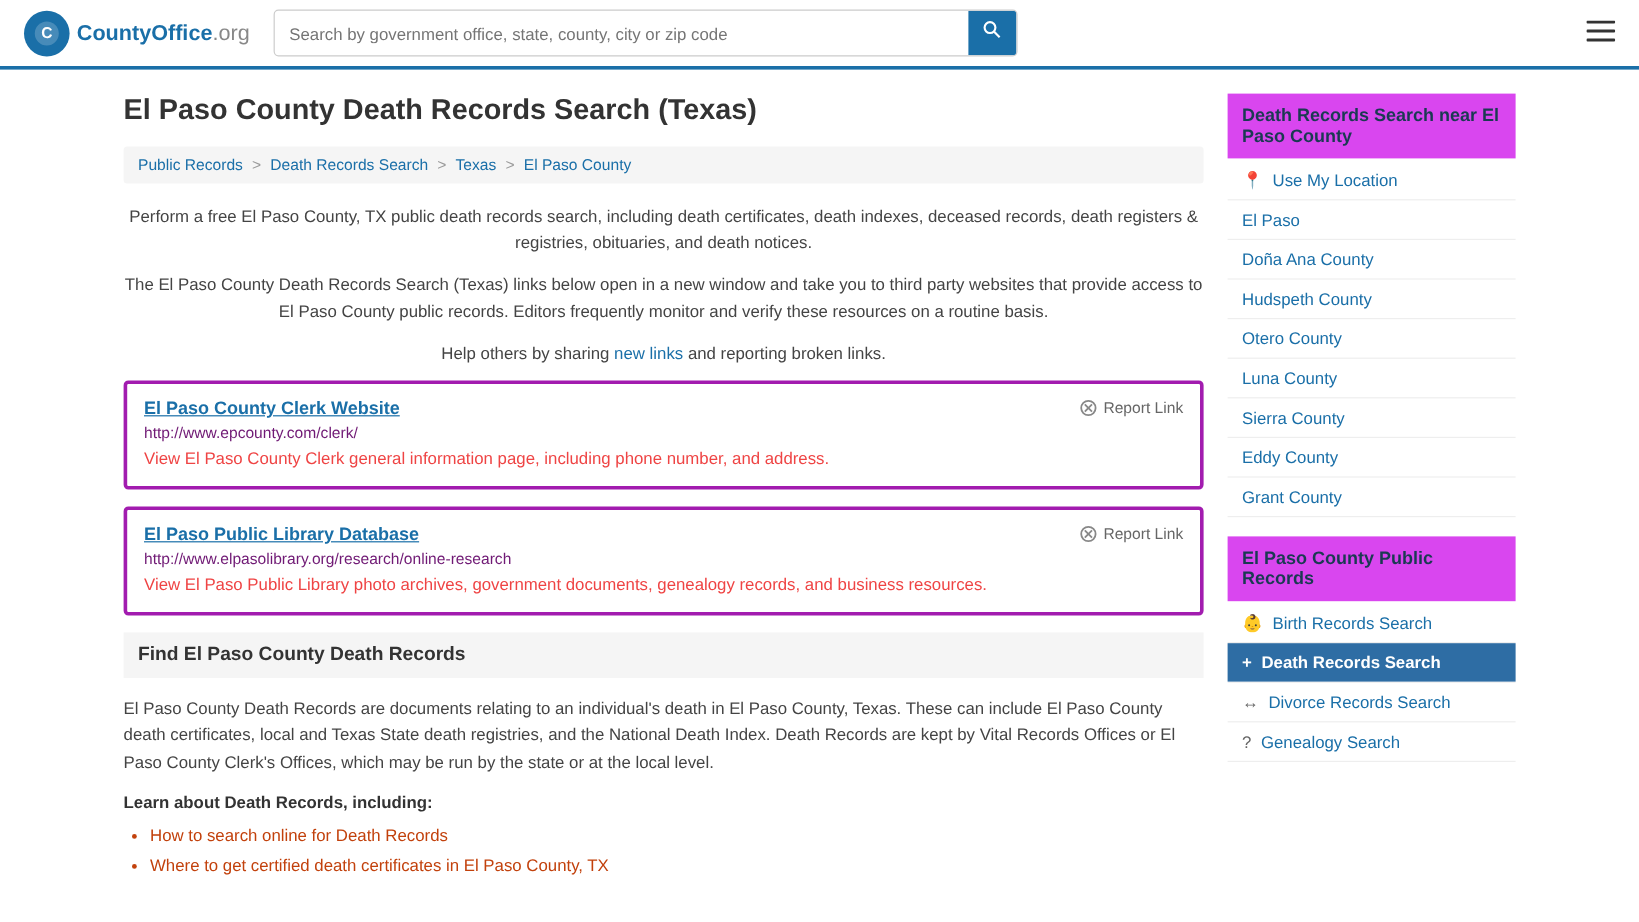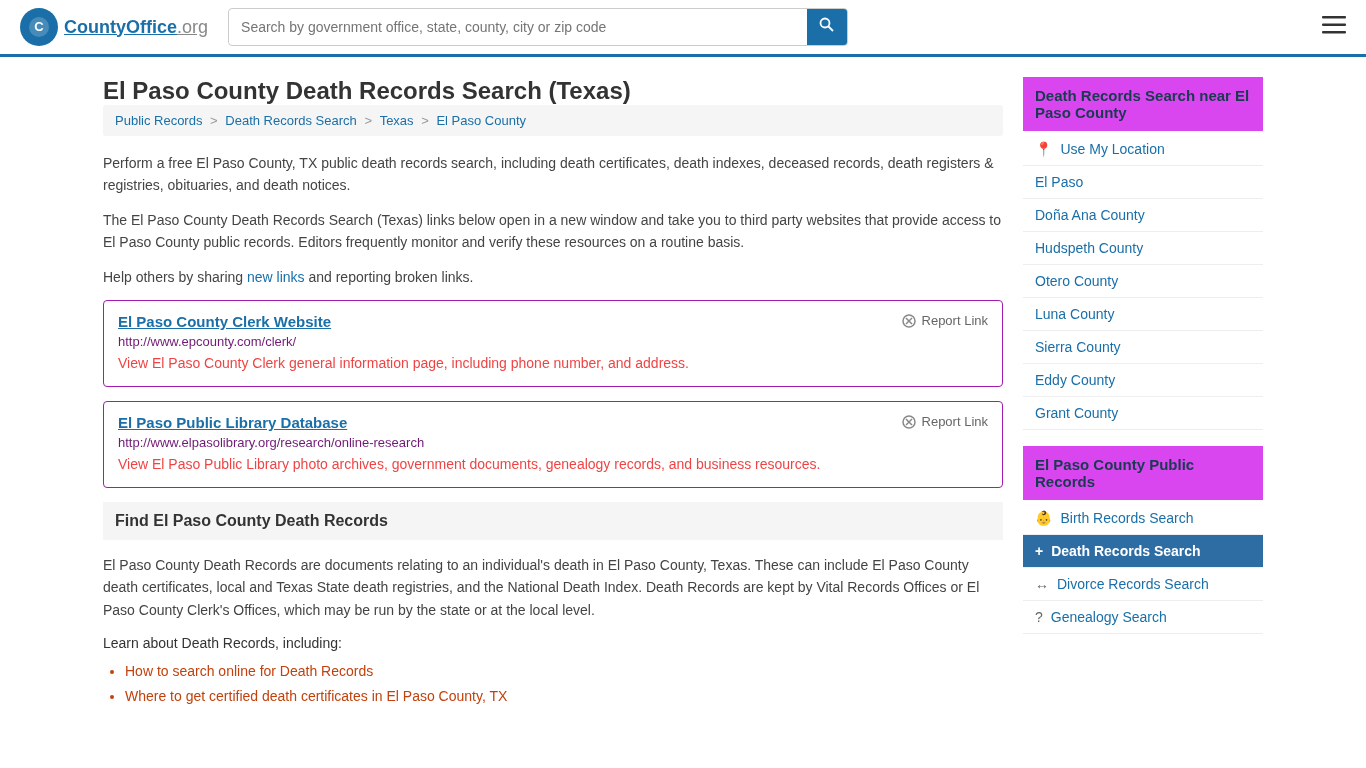--- a/index.html
+++ b/index.html
@@ -29,21 +29,21 @@
       align-items: center;
       justify-content: center;
       color: white;
       font-size: 18px;
     }
     #logo-text {
       font-size: 18px;
       font-weight: bold;
       color: #333;
     }
-    #logo-text span { color: #1a6fa8; text-decoration: underline; }
+    #logo-text span { color: #1a6fa8; }
     #search-bar {
       flex: 1;
       max-width: 620px;
       display: flex;
       align-items: center;
       border: 1px solid #ccc;
       border-radius: 4px;
       overflow: hidden;
     }
     #search-input {
@@ -80,41 +80,42 @@
       gap: 20px;
     }
     #content { flex: 1; }
     #sidebar { width: 240px; flex-shrink: 0; }
 
     
     #page-title {
       font-size: 24px;
       font-weight: bold;
       color: #333;
+      margin-bottom: 16px;
     }
 
     
     #breadcrumb {
       background: #f5f5f5;
       padding: 8px 12px;
       border-radius: 3px;
       font-size: 13px;
       color: #666;
       margin-bottom: 16px;
     }
     #breadcrumb a { color: #1a6fa8; text-decoration: none; }
     #breadcrumb span { color: #999; margin: 0 4px; }
 
     
-    .desc-para { margin-bottom: 12px; font-size: 14px; line-height: 1.6; color: #444; }
+    .desc-para { margin-bottom: 12px; font-size: 14px; line-height: 1.6; color: #444; text-align: center; }
     .desc-para a { color: #1a6fa8; text-decoration: none; }
 
     
     .link-entry {
-      border: 1px solid #a21caf;
+      border: 3px solid #a21caf;
       border-radius: 4px;
       padding: 12px 14px;
       margin-bottom: 14px;
     }
     .link-entry-header {
       display: flex;
       justify-content: space-between;
       align-items: flex-start;
     }
     .link-entry-title {
@@ -144,21 +145,21 @@
       font-size: 16px;
       font-weight: bold;
       color: #333;
       margin-bottom: 14px;
       margin-top: 10px;
     }
 
     
     .body-text { font-size: 14px; line-height: 1.6; color: #444; margin-bottom: 14px; }
 
-    .learn-heading { font-size: 14px; font-weight: normal; margin-bottom: 8px; }
+    .learn-heading { font-size: 14px; font-weight: bold; margin-bottom: 8px; }
     .bullet-list { padding-left: 22px; }
     .bullet-list li { font-size: 14px; line-height: 1.8; color: #c2410c; }
 
     
     .sidebar-section-title {
       background: #d946ef;
       padding: 10px 12px;
       font-size: 15px;
       font-weight: bold;
       color: #1a3a52;

